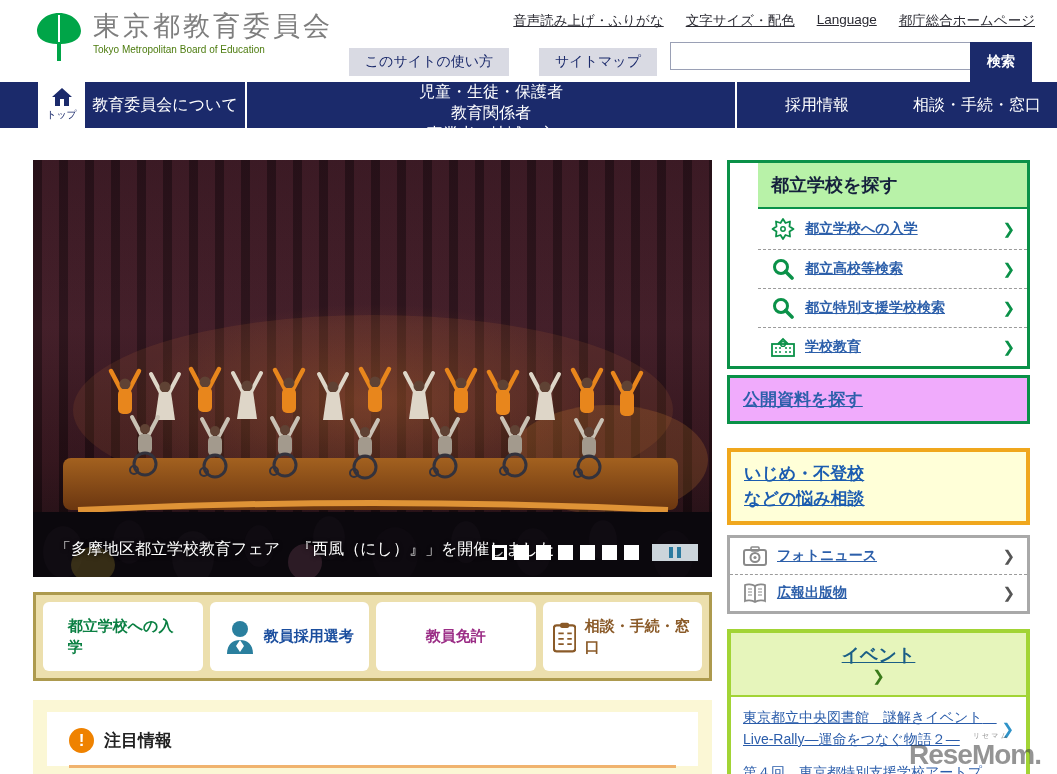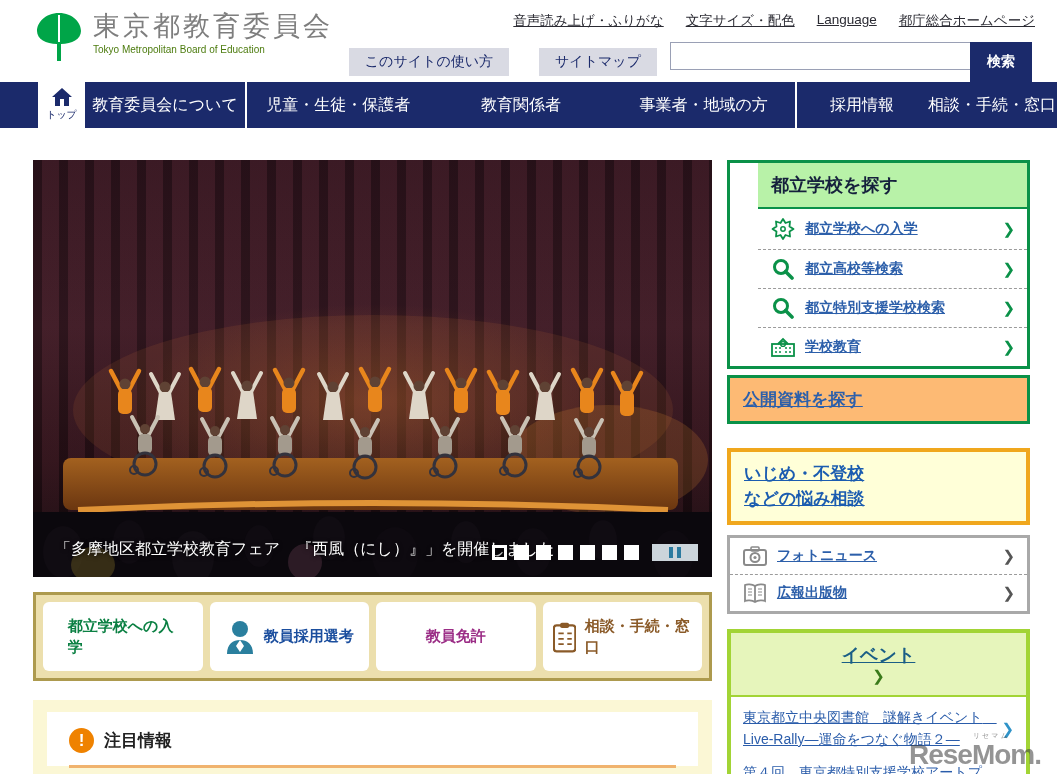--- a/index.html
+++ b/index.html
@@ -22,21 +22,21 @@
   .search-btn { width:62px; height:40px; background:#1b2a6b; color:#fff; border:none; font-size:14px; font-weight:bold; cursor:pointer; }
 
   
   .nav { display:flex; align-items:stretch; height:46px; background:#1b2a6b; }
   .nav-home { width:47px; margin-left:38px; background:#fff; display:flex; flex-direction:column; align-items:center; justify-content:center; cursor:pointer; }
   .nav-home svg { width:20px; height:18px; }
   .nav-home .lbl { font-size:10px; color:#1b2a6b; margin-top:2px; }
   .nav-item { color:#fff; font-size:16px; font-weight:normal; display:flex; align-items:center; justify-content:center; cursor:pointer; white-space:nowrap; }
   .nav-i1 { width:160px; }
   .nav-sep { width:2px; background:#fff; }
-  .nav-group2 { width:548px; display:flex; }
+  .nav-group2 { width:488px; display:flex;flex-direction:column; }
   .nav-group2 .nav-item { flex:1; }
   .nav-group3 { flex:1; display:flex; }
   .nav-group3 .nav-item { flex:1; }
 
   
   .main { display:flex; padding:32px 27px 0 33px; }
   .col-left { width:679px; }
   .col-right { width:303px; margin-left:15px; }
 
   
@@ -71,21 +71,21 @@
 
   
   .sbox { background:#fff; }
   .box-schools { border:3px solid #0a9148;padding-left:28px; }
   .box-schools .bhead { background:#b8f2a8; border-bottom:2px solid #0a9148; padding:10px 13px; font-size:18px; font-weight:bold; color:#15203c; }
   .srow { display:flex; align-items:center; padding:8px 12px; cursor:pointer; }
   .srow + .srow { border-top:1px dashed #9b9b9b; }
   .srow .sicon { width:26px; display:flex; justify-content:center; margin-right:9px; flex:none; }
   .srow .slink { flex:1; font-size:14px; font-weight:bold; color:#2c5faa; text-decoration:underline; }
   .srow .chev { font-size:15px; font-weight:bold; color:#0a9148; }
-  .box-docs { margin-top:6px; border:3px solid #0a9148; background:#fdba74; padding:10px 13px; cursor:pointer; }
+  .box-docs { margin-top:6px; border:3px solid #0a9148; background:#f0abfc; padding:10px 13px; cursor:pointer; }
   .box-docs a { font-size:17px; font-weight:bold; color:#2c5faa; text-decoration:underline; }
   .box-consult { margin-top:24px; border:4px solid #f0a71d; background:#ffffd8; padding:10px 13px; cursor:pointer; }
   .box-consult a { display:block; font-size:17px; font-weight:bold; color:#1b5cb0; text-decoration:underline; line-height:1.45; }
   .box-media { margin-top:10px; border:3px solid #a9a9a9; }
   .box-media .srow .slink { font-weight:bold; }
   .box-media .srow .chev { color:#555; }
   .box-events { margin-top:15px; border:4px solid #a2d435; height:200px; }
   .box-events .ehead { background:#e6f5bb; padding:10px 4px; display:flex; align-items:center; justify-content:space-between; border-bottom:2px solid #a2d435; cursor:pointer;flex-direction:column; }
   .box-events .ehead a { font-size:18px; font-weight:bold; color:#1a5e86; text-decoration:underline; }
   .box-events .ehead .chev { color:#3a7a1a; font-weight:bold; font-size:15px; }

